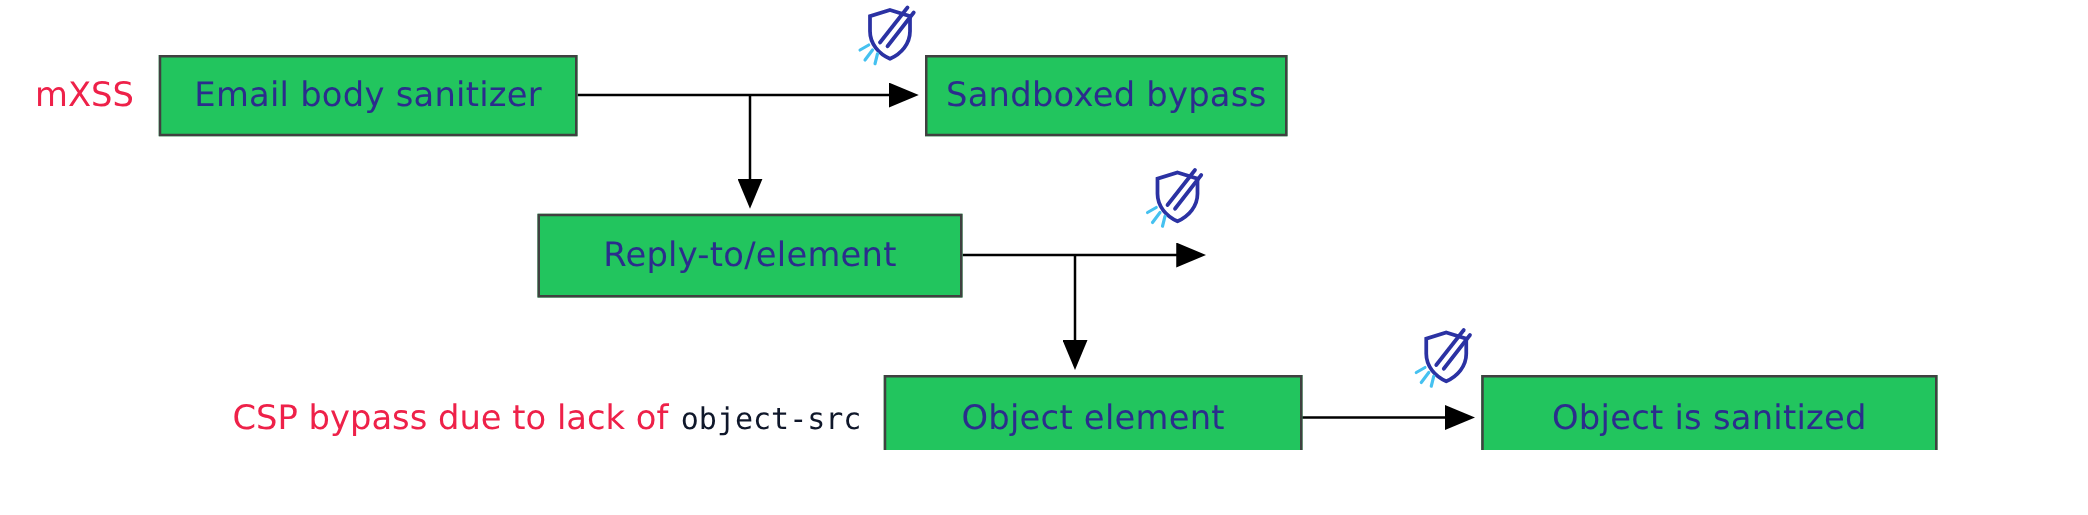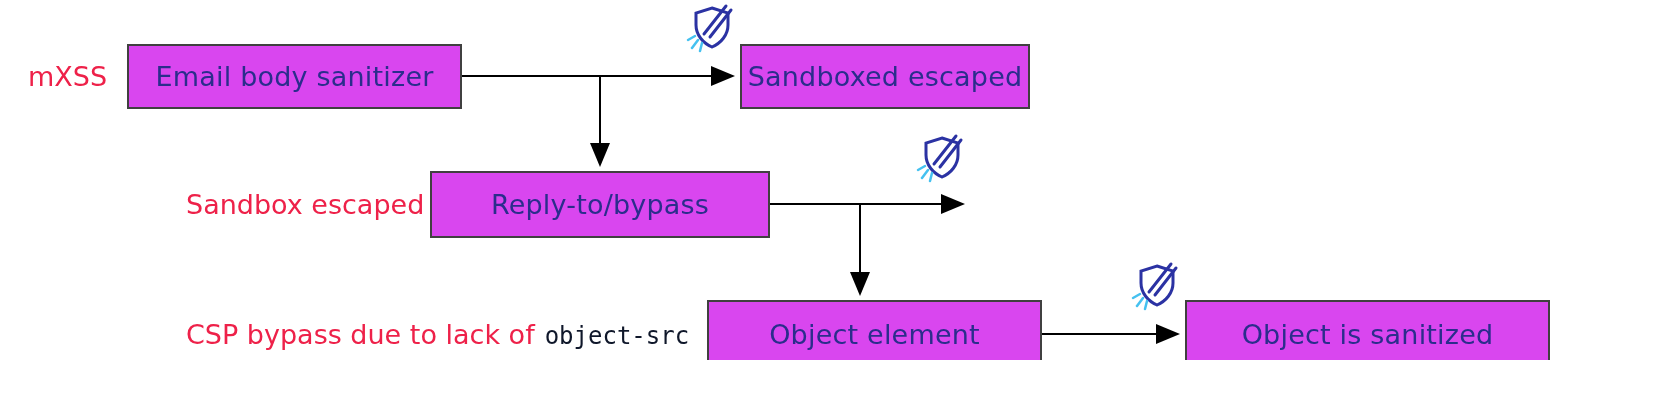--- a/index.html
+++ b/index.html
@@ -11,21 +11,21 @@
   .canvas {
     position: relative;
     width: 1670px;
     height: 360px;
     background: #ffffff;
     overflow: hidden;
   }
   .node {
     position: absolute;
     box-sizing: border-box;
-    background: #d946ef;
+    background: #22c55e;
     border: 2px solid #404040;
     color: #2b2d8c;
     font-size: 27px;
     display: flex;
     align-items: center;
     justify-content: center;
     text-align: center;
     letter-spacing: 0.2px;
   }
   .red-label {
@@ -71,39 +71,36 @@
     <line x1="600" y1="76" x2="600" y2="163" stroke="#000000" stroke-width="2" marker-end="url(#arrowhead)"></line>
     <line x1="770" y1="204" x2="961" y2="204" stroke="#000000" stroke-width="2" marker-end="url(#arrowhead)"></line>
     <line x1="860" y1="204" x2="860" y2="292" stroke="#000000" stroke-width="2" marker-end="url(#arrowhead)"></line>
     <line x1="1030" y1="334" x2="1176" y2="334" stroke="#000000" stroke-width="2" marker-end="url(#arrowhead)"></line>
   </svg>
 
   <div class="red-label" style="left:28px; top:61px;">
     <span>mXSS</span>
   </div>
 
-  <div class="red-label" style="left:186px; top:189px;">
-    <span>Sandbox escaped</span>
-  </div>
 
   <div class="red-label" style="left:186px; top:319px;">
     <span>CSP bypass due to lack of</span>
     <span class="code-text">object-src</span>
   </div>
 
   <div class="node" style="left:127px; top:44px; width:335px; height:65px;">
     <span>Email body sanitizer</span>
   </div>
 
   <div class="node" style="left:740px; top:44px; width:290px; height:65px;">
-    <span>Sandboxed escaped</span>
+    <span>Sandboxed bypass</span>
   </div>
 
   <div class="node" style="left:430px; top:171px; width:340px; height:67px;">
-    <span>Reply-to/bypass</span>
+    <span>Reply-to/element</span>
   </div>
 
 
   <div class="node" style="left:695px; top:300px; width:335px; height:68px;margin-left:12px;">
     <span>Object element</span>
   </div>
 
   <div class="node" style="left:1185px; top:300px; width:365px; height:68px;">
     <span>Object is sanitized</span>
   </div>

